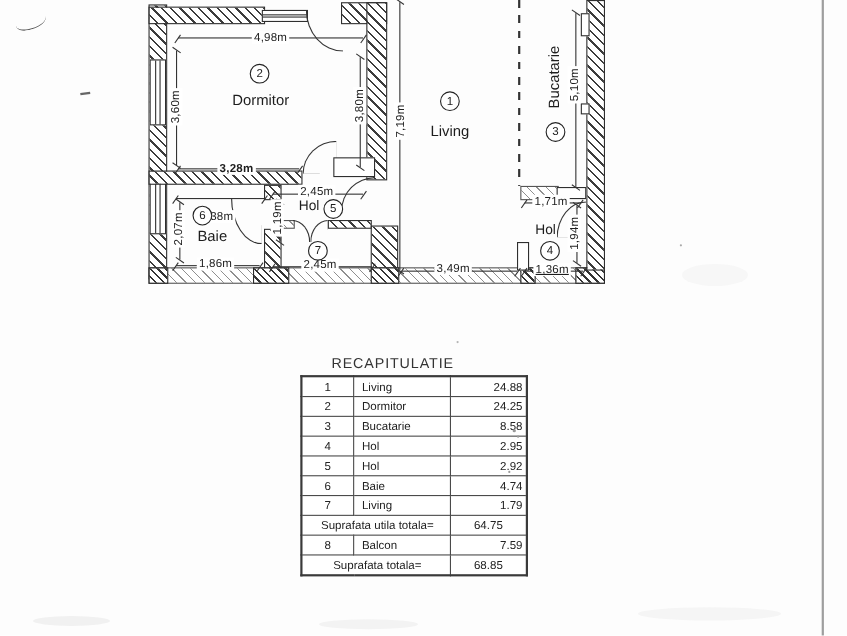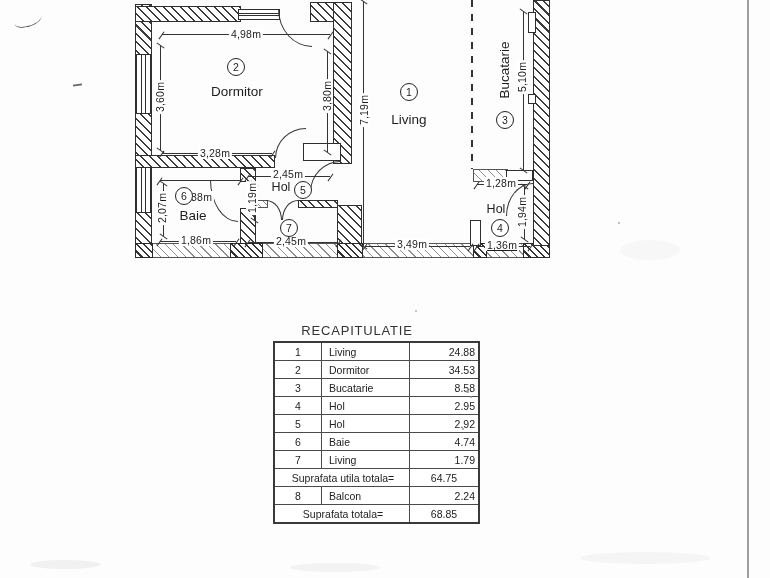--- a/index.html
+++ b/index.html
@@ -121,31 +121,31 @@
     <div class="dim-v" style="left:254px;top:184px;height:36px;"></div>
     <div class="dim-h" style="left:248px;top:242px;width:90px;"></div>
     <div class="dim-h" style="left:365px;top:246px;width:105px;"></div>
     <div class="dim-h" style="left:477px;top:184px;width:50px;"></div>
     <div class="dim-v" style="left:524px;top:187px;height:52px;"></div>
     <div class="dim-h" style="left:477px;top:246px;width:53px;"></div>
 
     <span class="lbl" style="left:246px;top:34px;text-align:center;">4,98m</span>
     <span class="lbl rot" style="left:160px;top:97px;">3,60m</span>
     <span class="lbl rot" style="left:327px;top:96px;">3,80m</span>
-    <span class="lbl" style="left:215px;top:153px;">3,28m</span>
+    <span class="lbl" style="left:215px;top:153px;font-weight:bold;">3,28m</span>
     <span class="lbl rot" style="left:364px;top:110px;">7,19m</span>
     <span class="lbl rot" style="left:522px;top:77px;">5,10m</span>
     <span class="lbl" style="left:197px;top:197px;">2,38m</span>
     <span class="lbl rot" style="left:162px;top:208px;">2,07m</span>
     <span class="lbl" style="left:196px;top:240px;">1,86m</span>
     <span class="lbl" style="left:288px;top:174px;">2,45m</span>
     <span class="lbl rot" style="left:252px;top:198px;">1,19m</span>
     <span class="lbl" style="left:291px;top:241px;">2,45m</span>
     <span class="lbl" style="left:412px;top:244px;">3,49m</span>
-    <span class="lbl" style="left:501px;top:183px;">1,28m</span>
+    <span class="lbl" style="left:501px;top:183px;">1,71m</span>
     <span class="lbl rot" style="left:522px;top:212px;">1,94m</span>
     <span class="lbl" style="left:502px;top:245px;text-decoration:underline;">1,36m</span>
 
     <span class="circ" style="left:409px;top:92px;">1</span>
     <span class="room-name" style="left:409px;top:119px;">Living</span>
 
     <span class="circ" style="left:236px;top:67px;">2</span>
     <span class="room-name" style="left:237px;top:91px;">Dormitor</span>
 
     <span class="room-name rot" style="left:504px;top:70px;">Bucatarie</span>
@@ -168,21 +168,21 @@
   <table class="recap">
     <tbody>
     <tr>
       <td class="c-nr">1</td>
       <td class="c-name">Living</td>
       <td class="c-area">24.88</td>
     </tr>
     <tr>
       <td class="c-nr">2</td>
       <td class="c-name">Dormitor</td>
-      <td class="c-area">34.53</td>
+      <td class="c-area">24.25</td>
     </tr>
     <tr>
       <td class="c-nr">3</td>
       <td class="c-name">Bucatarie</td>
       <td class="c-area">8.58</td>
     </tr>
     <tr>
       <td class="c-nr">4</td>
       <td class="c-name">Hol</td>
       <td class="c-area">2.95</td>
@@ -202,21 +202,21 @@
       <td class="c-name">Living</td>
       <td class="c-area">1.79</td>
     </tr>
     <tr>
       <td colspan="2" class="tot-label">Suprafata utila totala=</td>
       <td class="tot-val">64.75</td>
     </tr>
     <tr>
       <td class="c-nr">8</td>
       <td class="c-name">Balcon</td>
-      <td class="c-area">2.24</td>
+      <td class="c-area">7.59</td>
     </tr>
     <tr>
       <td colspan="2" class="tot-label">Suprafata totala=</td>
       <td class="tot-val">68.85</td>
     </tr>
   </tbody>
     </table>
 
   <div class="artifact" style="left:747px;top:0;width:1.5px;height:578px;background:#7d7d7d;opacity:.75;"></div>
   <div class="artifact" style="left:14px;top:12px;width:28px;height:14px;border-bottom:1.6px solid #555;border-radius:0 0 70% 40%;transform:rotate(-10deg);"></div>

